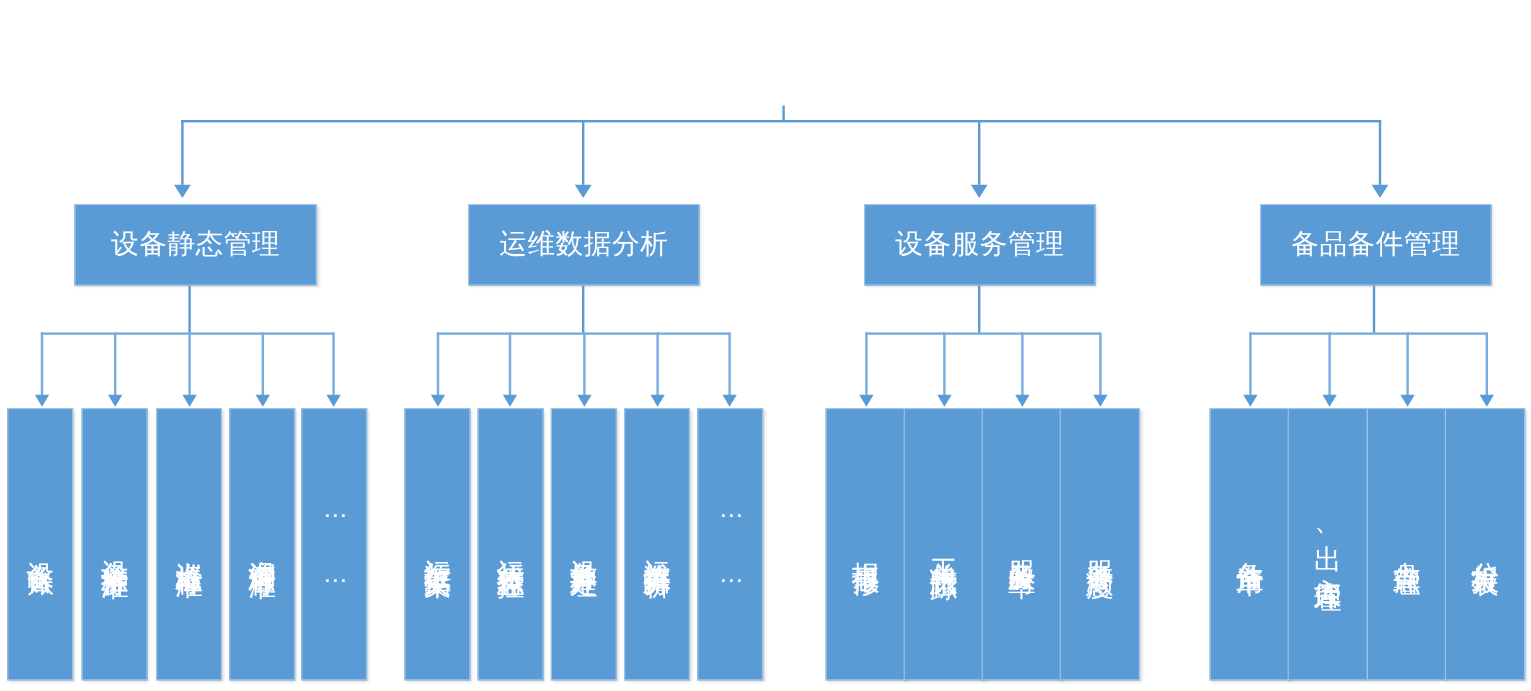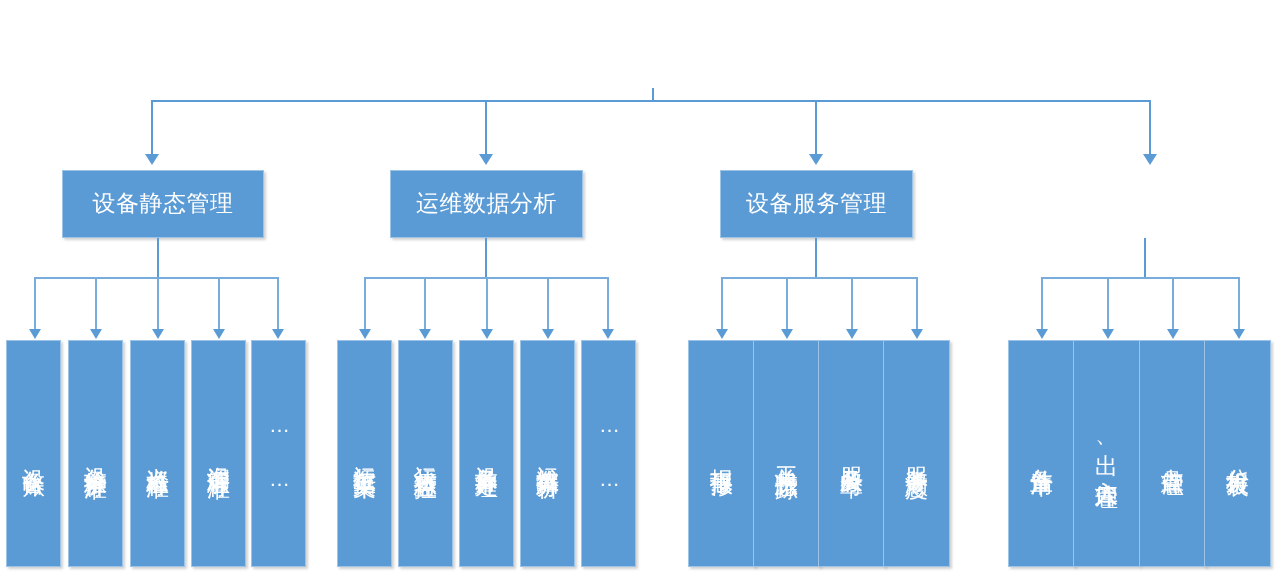--- a/index.html
+++ b/index.html
@@ -113,20 +113,23 @@
 
   <div class="node node-l2" style="left:62px; top:170px; width:202px; height:68px;">
     <span class="label">设备静态管理</span>
   </div>
   <div class="node node-l2" style="left:390px; top:170px; width:193px; height:68px;">
     <span class="label">运维数据分析</span>
   </div>
   <div class="node node-l2" style="left:720px; top:170px; width:193px; height:68px;">
     <span class="label">设备服务管理</span>
   </div>
+  <div class="node node-l2" style="left:1050px; top:170px; width:193px; height:68px;">
+    <span class="label">备品备件管理</span>
+  </div>
 
   <div class="conn conn-v" style="left:157px; top:238px; width:2px; height:40px;"></div>
   <div class="conn conn-thin-h" style="left:34px; top:277px; width:244px;"></div>
   <div class="conn conn-thin-v" style="left:34px; top:277px; height:53px;"></div>
   <div class="arrow arrow-sm" style="left:29px; top:329px;"></div>
   <div class="conn conn-thin-v" style="left:95px; top:277px; height:53px;"></div>
   <div class="arrow arrow-sm" style="left:90px; top:329px;"></div>
   <div class="conn conn-thin-v" style="left:157px; top:277px; height:53px;"></div>
   <div class="arrow arrow-sm" style="left:152px; top:329px;"></div>
   <div class="conn conn-thin-v" style="left:218px; top:277px; height:53px;"></div>

